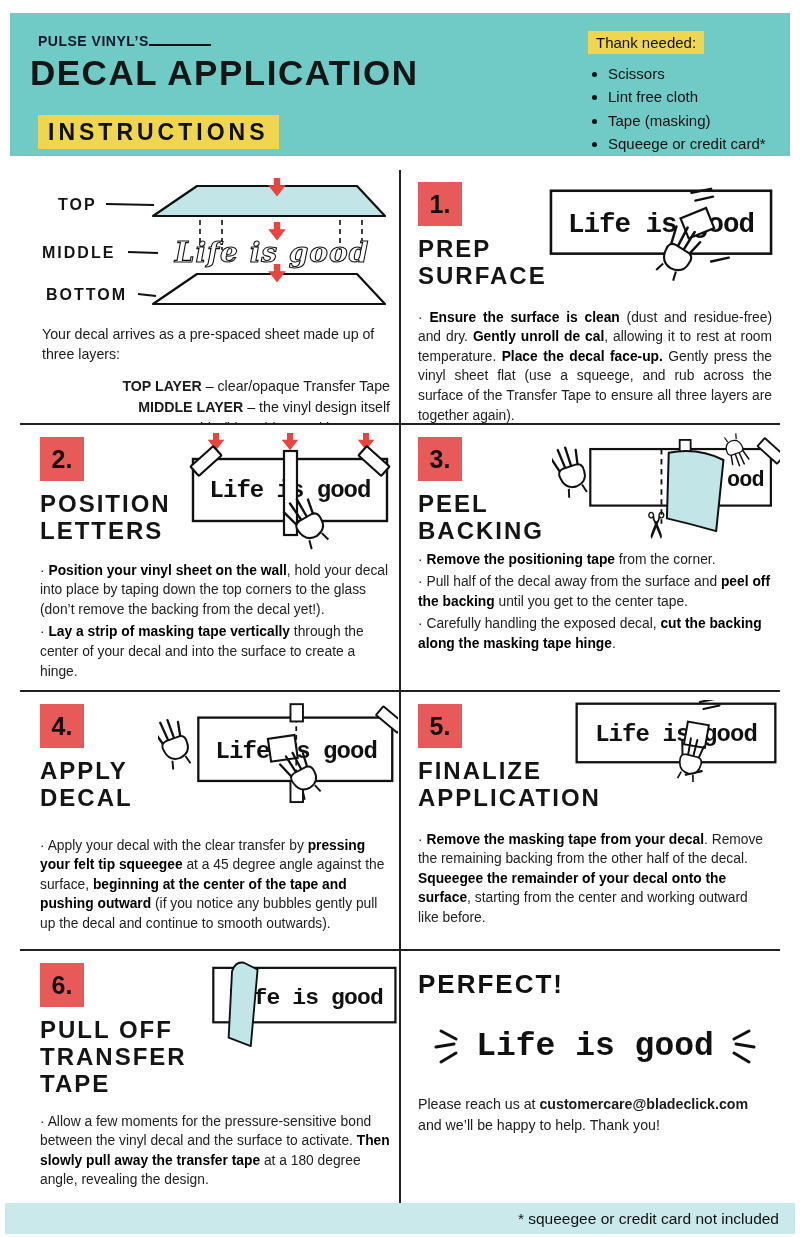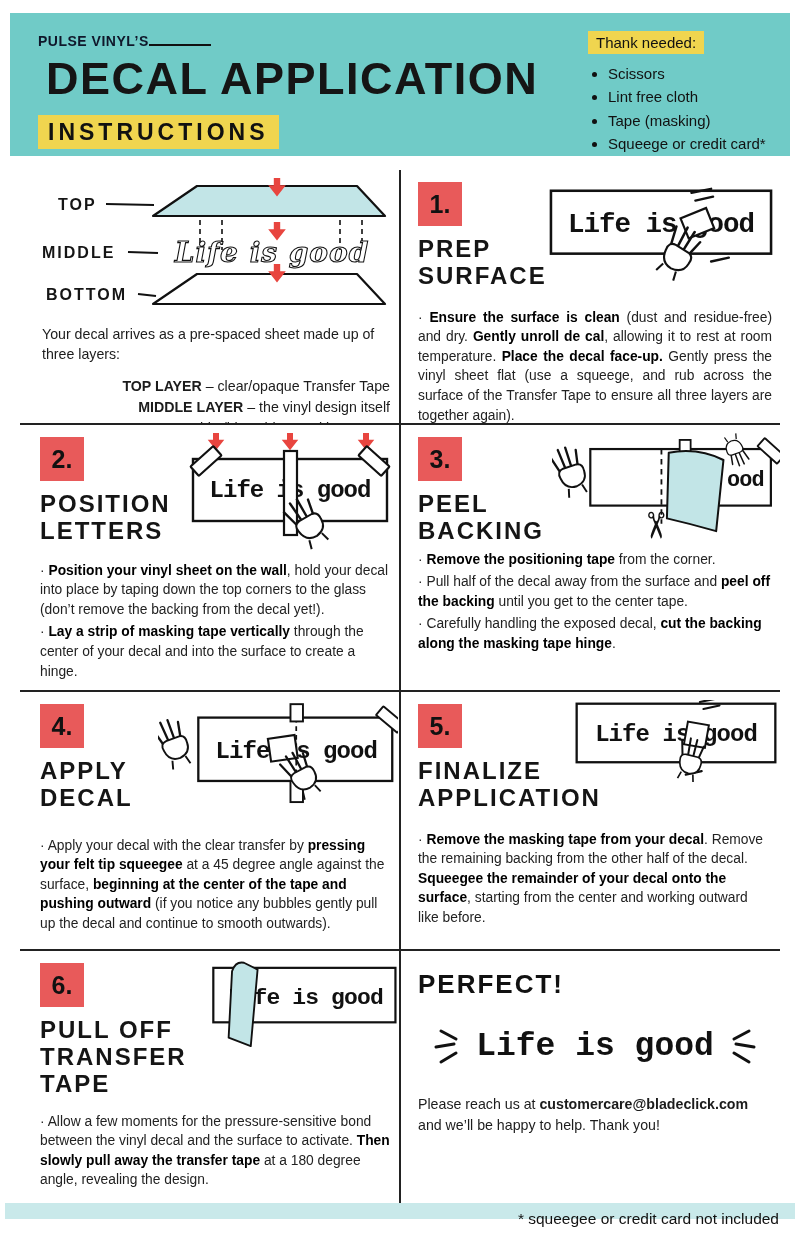--- a/index.html
+++ b/index.html
@@ -2,21 +2,21 @@
 <html style="--teal: #70cbc7; --yellow: #f0d54f; --red: #e85a5a; --arrow_red: #e8453f; --light_teal: #c2e5e7; --footer_teal: #c9e9ea; --ink: #111111;"><head>
 <meta charset="utf-8">
 <style>
   html,body{margin:0;padding:0;background:#fff;}
   .page{position:relative;width:800px;height:1237px;background:#fff;overflow:hidden;
         font-family:"Liberation Sans",sans-serif;color:#1c1c1c;}
   
   .hdr{position:absolute;left:10px;top:13px;width:780px;height:143px;background:var(--teal,#70cbc7);}
   .brand{position:absolute;left:28px;top:20px;font-size:14px;font-weight:bold;letter-spacing:.5px;color:#0f172a;}
   .brand .uline{display:inline-block;width:62px;border-bottom:2px solid #111;height:10px;}
-  .title{position:absolute;left:36px;top:40px;font-size:45px;font-weight:bold;letter-spacing:1.5px;color:#151515;white-space:nowrap;}
+  .title{position:absolute;left:20px;top:40px;font-size:35px;font-weight:bold;letter-spacing:1.5px;color:#151515;white-space:nowrap;}
   .subtitle{position:absolute;left:28px;top:102px;background:var(--yellow,#f0d54f);color:#111;
             font-size:23px;font-weight:bold;letter-spacing:4px;padding:4px 10px 3px;}
   .tools{position:absolute;left:578px;top:18px;width:195px;}
   .tools-label{display:inline-block;background:var(--yellow,#f0d54f);font-size:15px;padding:3px 8px;color:#111;}
   .tools ul{margin:8px 0 0;padding-left:20px;font-size:15px;line-height:1.55;color:#111;}
   
   .vline{position:absolute;left:399px;top:170px;width:2px;height:1033px;background:#222;}
   .hline{position:absolute;left:20px;width:760px;height:2px;background:#222;}
   .cell{position:absolute;overflow:hidden;}
   .cl{left:20px;width:378px;padding:4px 8px 0 20px;box-sizing:border-box;}
@@ -35,21 +35,21 @@
   
   .intro-lead{margin:10px 0 0 2px;font-size:14.2px;line-height:1.42;}
   .layers{margin:12px 0 0 2px;font-size:14.2px;line-height:1.45;text-align:right;}
   
   .perfect-title{margin:14px 0 0;font-size:26px;font-weight:bold;letter-spacing:2px;color:#111;}
   .perfect-decal{margin-top:26px;display:flex;align-items:center;justify-content:center;gap:14px;}
   .perfect-decal .txt{font-family:"Liberation Mono",monospace;font-weight:bold;font-size:33px;color:#111;white-space:nowrap;}
   .perfect-body{margin-top:28px;font-size:14.2px;line-height:1.45;}
   .perfect-body p{margin:0 0 18px;}
   
-  .foot{position:absolute;left:5px;right:5px;top:1203px;height:16px;background:var(--footer_teal,#c9e9ea);
+  .foot{position:absolute;left:5px;right:5px;top:1203px;height:31px;background:var(--footer_teal,#c9e9ea);
         text-align:right;font-size:15.5px;color:#111;line-height:31px;padding-right:16px;}
   svg text{user-select:none;}
   .mono-decal{font:bold 24px "Liberation Mono",monospace;letter-spacing:-1px;fill:#111;}
 </style>
 </head>
 <body>
 
 <div class="page">
 
   <svg width="0" height="0" style="position:absolute" aria-hidden="true">

